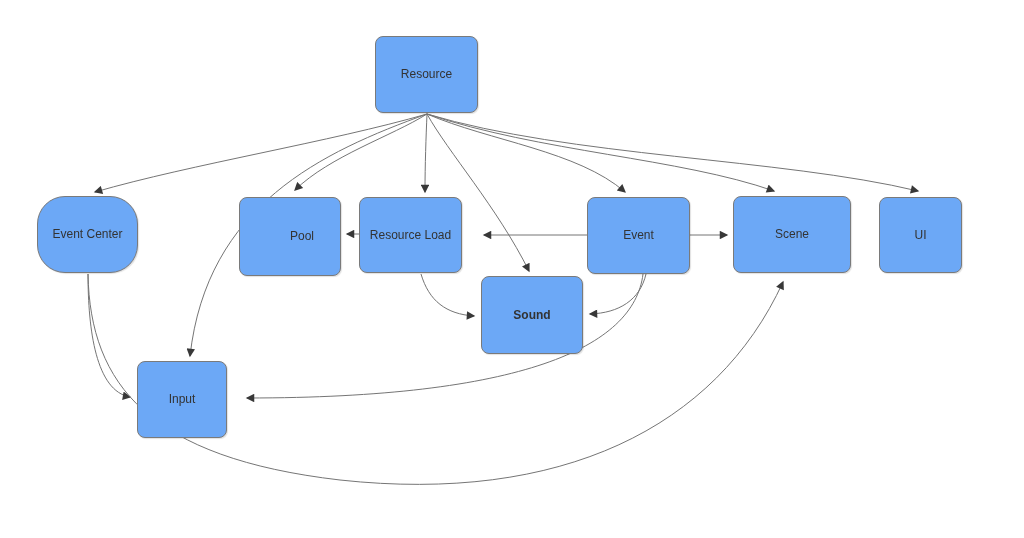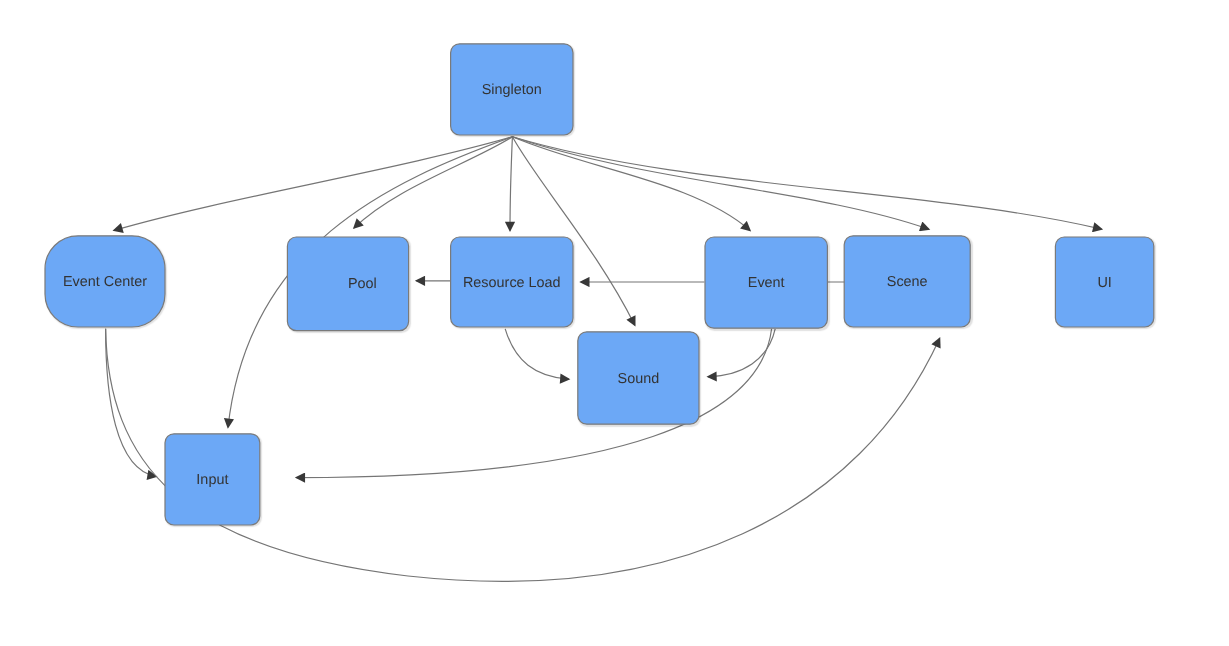--- a/index.html
+++ b/index.html
@@ -70,40 +70,40 @@
       <path d="M375,234 L347,234" class="edge" marker-end="url(#arrow)"></path>
       <path d="M690,235 L727,235" class="edge" marker-end="url(#arrow)"></path>
       <path d="M421,274 C429,301 446,314 474,316" class="edge" marker-end="url(#arrow)"></path>
       <path d="M646,274 C640,300 619,313 590,314" class="edge" marker-end="url(#arrow)"></path>
       <path d="M643,274 C634,348 520,398 247,398" class="edge" marker-end="url(#arrow)"></path>
       <path d="M88,274 C88,330 96,391 130,397" class="edge" marker-end="url(#arrow)"></path>
       <path d="M88,274 C90,385 150,458 340,480 C560,504 716,428 783,282" class="edge" marker-end="url(#arrow)"></path>
     </svg>
   <div id="nodes-layer">
       <div class="node" style="left: 375px; top: 36px; width: 103px; height: 77px;">
-        <span class="node-label">Singleton</span>
+        <span class="node-label">Resource</span>
       </div>
       <div class="node" style="left: 37px; top: 196px; width: 101px; height: 77px; border-radius: 28px;">
         <span class="node-label">Event Center</span>
       </div>
       <div class="node" style="left: 239px; top: 197px; width: 102px; height: 79px; padding-left: 24px;">
         <span class="node-label">Pool</span>
       </div>
-      <div class="node" style="left: 375px; top: 197px; width: 103px; height: 76px;">
+      <div class="node" style="left: 359px; top: 197px; width: 103px; height: 76px;">
         <span class="node-label">Resource Load</span>
       </div>
       <div class="node" style="left: 587px; top: 197px; width: 103px; height: 77px;">
         <span class="node-label">Event</span>
       </div>
-      <div class="node" style="left: 703px; top: 196px; width: 106px; height: 77px;">
+      <div class="node" style="left: 733px; top: 196px; width: 118px; height: 77px;">
         <span class="node-label">Scene</span>
       </div>
       <div class="node" style="left: 879px; top: 197px; width: 83px; height: 76px;">
         <span class="node-label">UI</span>
       </div>
-      <div class="node" style="left: 481px; top: 276px; width: 102px; height: 78px;">
+      <div class="node" style="left: 481px; top: 276px; width: 102px; height: 78px; font-weight: bold;">
         <span class="node-label">Sound</span>
       </div>
-      <div class="node" style="left: 137px; top: 361px; width: 80px; height: 77px;">
+      <div class="node" style="left: 137px; top: 361px; width: 90px; height: 77px;">
         <span class="node-label">Input</span>
       </div>
     </div>
 </div>
 
 </body></html>

